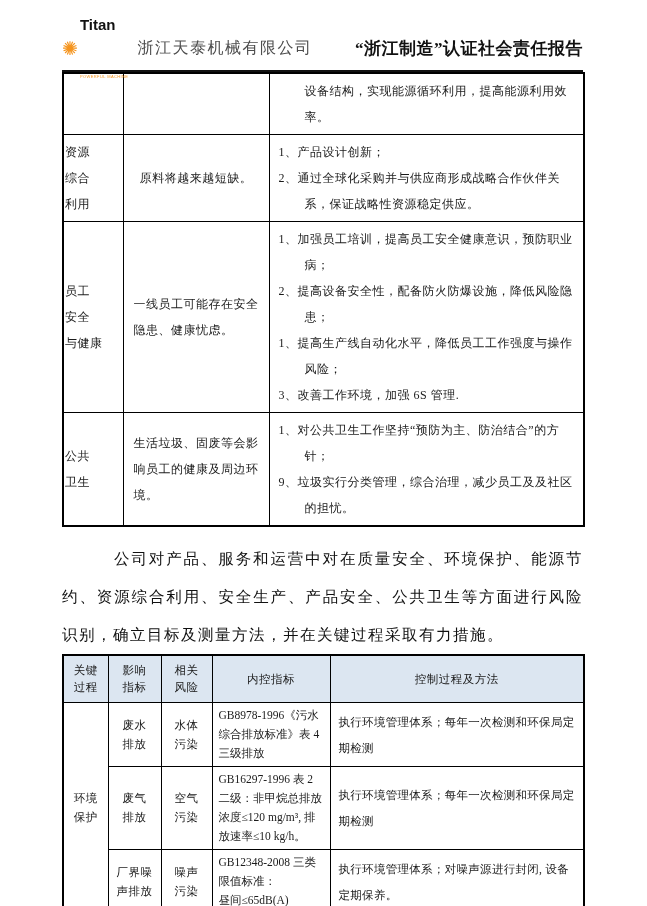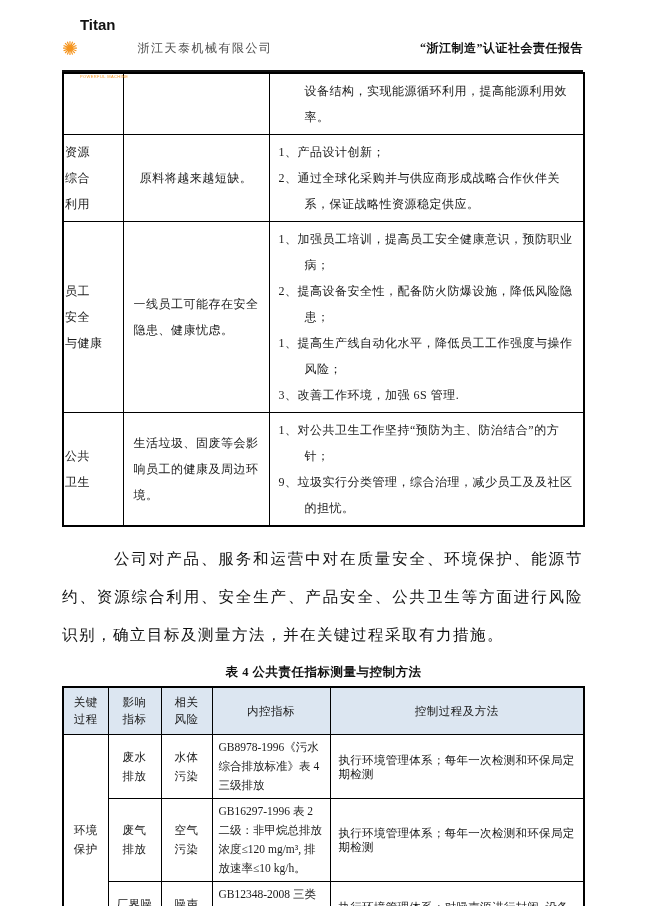--- a/index.html
+++ b/index.html
@@ -34,25 +34,25 @@
     font-family: "Liberation Sans", "DejaVu Sans", sans-serif;
     font-weight: bold; font-size: 15px; color: #111; letter-spacing: 0px;
   }
   .logo-sub {
     font-family: "Liberation Sans", "DejaVu Sans", sans-serif;
     font-size: 4px; color: var(--brand, #f5941d);
     letter-spacing: 0.4px; margin-top: 1px; white-space: nowrap;
   }
   .company-name {
     margin-left: 9px;
-    font-size: 12px; color: #4d4d4d; letter-spacing: 1.5px;
+    font-size: 16px; color: #4d4d4d; letter-spacing: 1.5px;
   }
   .report-title {
     margin-left: auto;
-    font-weight: bold; font-size: 12px; color: #111; letter-spacing: 0.5px;
+    font-weight: bold; font-size: 17px; color: #111; letter-spacing: 0.5px;
   }
 
   
   table { border-collapse: collapse; table-layout: fixed; }
   .risk-table {
     margin: 0 0 0 62px; width: 521px;
     border: 2px solid #000;
     font-size: 12px; letter-spacing: 0.5px;
   }
   .risk-table td { border: 1px solid #000; vertical-align: middle; }
@@ -97,21 +97,21 @@
     text-align: center; white-space: pre-line; line-height: 17px;
     height: 44px; letter-spacing: 0.5px;
   }
   .t4 .c-center {
     text-align: center; white-space: pre-line; line-height: 19px; letter-spacing: 0.5px;
   }
   .t4 .c-control-indicator {
     padding: 3px 4px 3px 6px; line-height: 19px; white-space: pre-line;
     font-family: "Liberation Serif", "DejaVu Serif", serif;
   }
-  .t4 .c-method { padding: 3px 8px; line-height: 14px; letter-spacing: 0.3px; }
+  .t4 .c-method { padding: 3px 8px; line-height: 26px; letter-spacing: 0.3px; }
   .t4 .r1 { height: 62px; }
   .t4 .r2 { height: 76px; }
   .t4 .r3 { height: 62px; }
 </style>
 </head>
 <body>
 
 <div class="page">
 
   <div class="doc-header">
@@ -175,21 +175,20 @@
               <div class="measure-item">1、对公共卫生工作坚持“预防为主、防治结合”的方针；</div>
               <div class="measure-item">9、垃圾实行分类管理，综合治理，减少员工及及社区的担忧。</div>
             </div>
       </td>
     </tr>
   </tbody>
     </table>
 
   <p class="body-paragraph">公司对产品、服务和运营中对在质量安全、环境保护、能源节约、资源综合利用、安全生产、产品安全、公共卫生等方面进行风险识别，确立目标及测量方法，并在关键过程采取有力措施。</p>
 
-  <div class="t4-caption">表 4 公共责任指标测量与控制方法</div>
 
   <table class="t4">
     <colgroup>
       <col style="width:45px">
         <col style="width:53px">
         <col style="width:51px">
       <col style="width:118px">
         <col style="width:254px">
     </colgroup>
     <thead>

